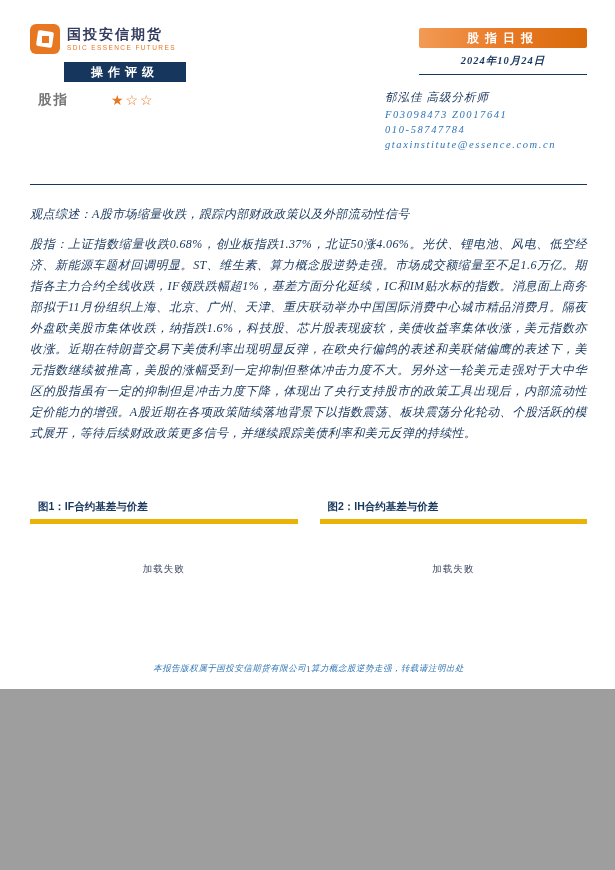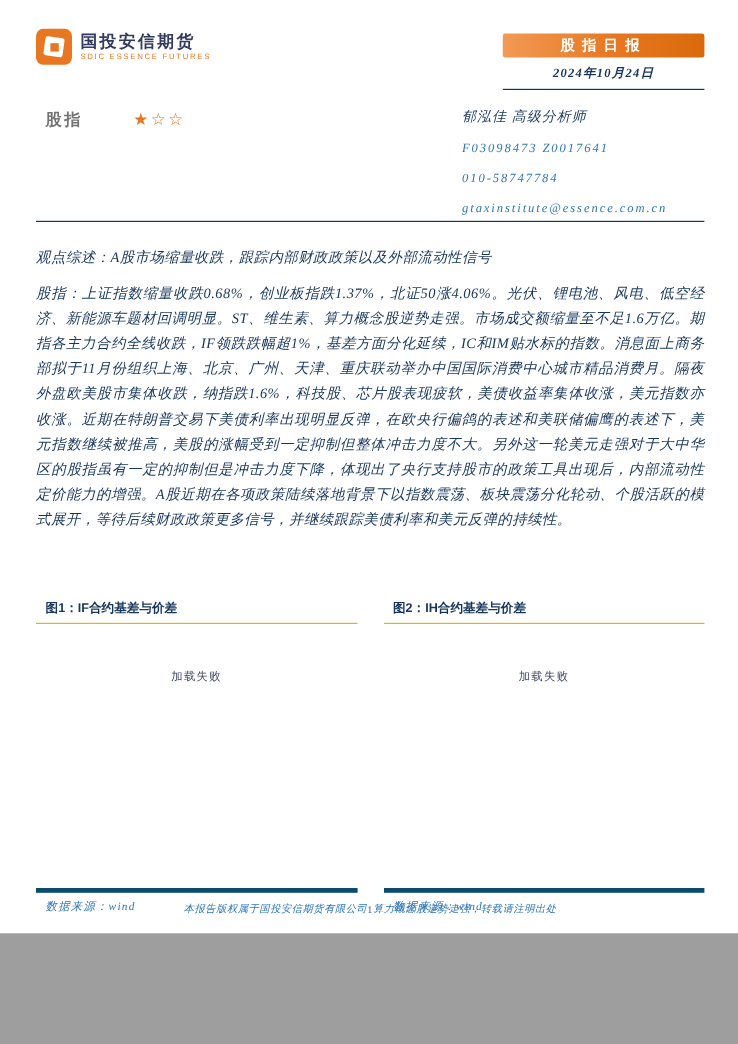--- a/index.html
+++ b/index.html
@@ -1,19 +1,19 @@
 <!DOCTYPE html>
 <html><head>
 <meta charset="utf-8">
 <style>
   * { margin:0; padding:0; box-sizing:border-box; }
   html,body { background:#9e9e9e; }
   .page {
     position:relative;
-    width:615px; height:778px;
+    width:615px; height:689px;
     margin:0 auto;
     background:#ffffff;
     font-family:"Liberation Serif", serif;
     color:#17365d;
     overflow:hidden;
   }
 
   
   .brand { position:absolute; left:30px; top:24px; display:flex; align-items:center; gap:7px; }
   .logo {
@@ -56,21 +56,21 @@
     font-family:"Liberation Sans", sans-serif; font-weight:bold;
     font-size:12px; letter-spacing:5px;
   }
   .instrument-row { position:absolute; left:38px; top:91px; display:flex; align-items:center; }
   .instrument { font-weight:bold; font-size:13.5px; color:#737373; letter-spacing:2px; }
   .stars { margin-left:42px; color:#e87722; font-size:14px; letter-spacing:2px; }
 
   
   .analyst { position:absolute; left:385px; top:90px; font-style:italic; }
   .analyst-name { font-weight:normal; font-size:11.5px; color:#17365d; letter-spacing:1px; }
-  .analyst-line { margin-top:14px; font-size:10.5px; color:#2e75b6; letter-spacing:1.6px; }
+  .analyst-line { margin-top:4px; font-size:10.5px; color:#2e75b6; letter-spacing:1.6px; }
 
   .header-divider {
     position:absolute; left:30px; right:28px; top:184px;
     border-top:1.5px solid #17365d;
   }
 
   
   .content { position:absolute; left:30px; top:194px; width:557px; }
   .section-title {
     font-weight:bold; font-size:12.5px; color:#17365d; letter-spacing:1px;
@@ -83,21 +83,21 @@
     line-height:21px; text-align:justify; letter-spacing:0.4px;
   }
 
   
   .figures { position:absolute; left:30px; top:500px; width:557px; display:flex; gap:22px; }
   .figure { position:relative; flex:1 1 0; height:262px; }
   .figure-title {
     padding:0 0 5px 8px;
     font-family:"Liberation Sans", sans-serif;
     font-weight:bold; font-size:10.5px; color:#17365d;
-    border-bottom:1px solid #eab308;
+    border-bottom:5px solid #eab308;
   }
   .figure-body { text-align:center; padding-top:34px; }
   .broken { font-size:9.5px; color:#444c66; letter-spacing:1px; }
   .figure-source {
     position:absolute; left:0; right:0; bottom:0;
     border-top:4px solid #0c4a6e; padding:5px 0 0 8px;
     font-style:italic; font-size:9.5px; color:#2e75b6; letter-spacing:1px;
   }
 
   
@@ -119,20 +119,21 @@
       <div class="brand-cn">国投安信期货</div>
       <div class="brand-en">SDIC ESSENCE FUTURES</div>
     </div>
   </div>
 
   <div class="report-block">
     <div class="report-badge">股指日报</div>
     <div class="report-date">2024年10月24日</div>
   </div>
 
+  <div class="rating-badge">操作评级</div>
   <div class="instrument-row">
     <span class="instrument">股指</span>
     <span class="stars">★☆☆</span>
   </div>
 
   <div class="analyst">
     <div class="analyst-name">郁泓佳 高级分析师</div>
     <div class="analyst-line">F03098473 Z0017641</div>
     <div class="analyst-line">010-58747784</div>
     <div class="analyst-line">gtaxinstitute@essence.com.cn</div>

